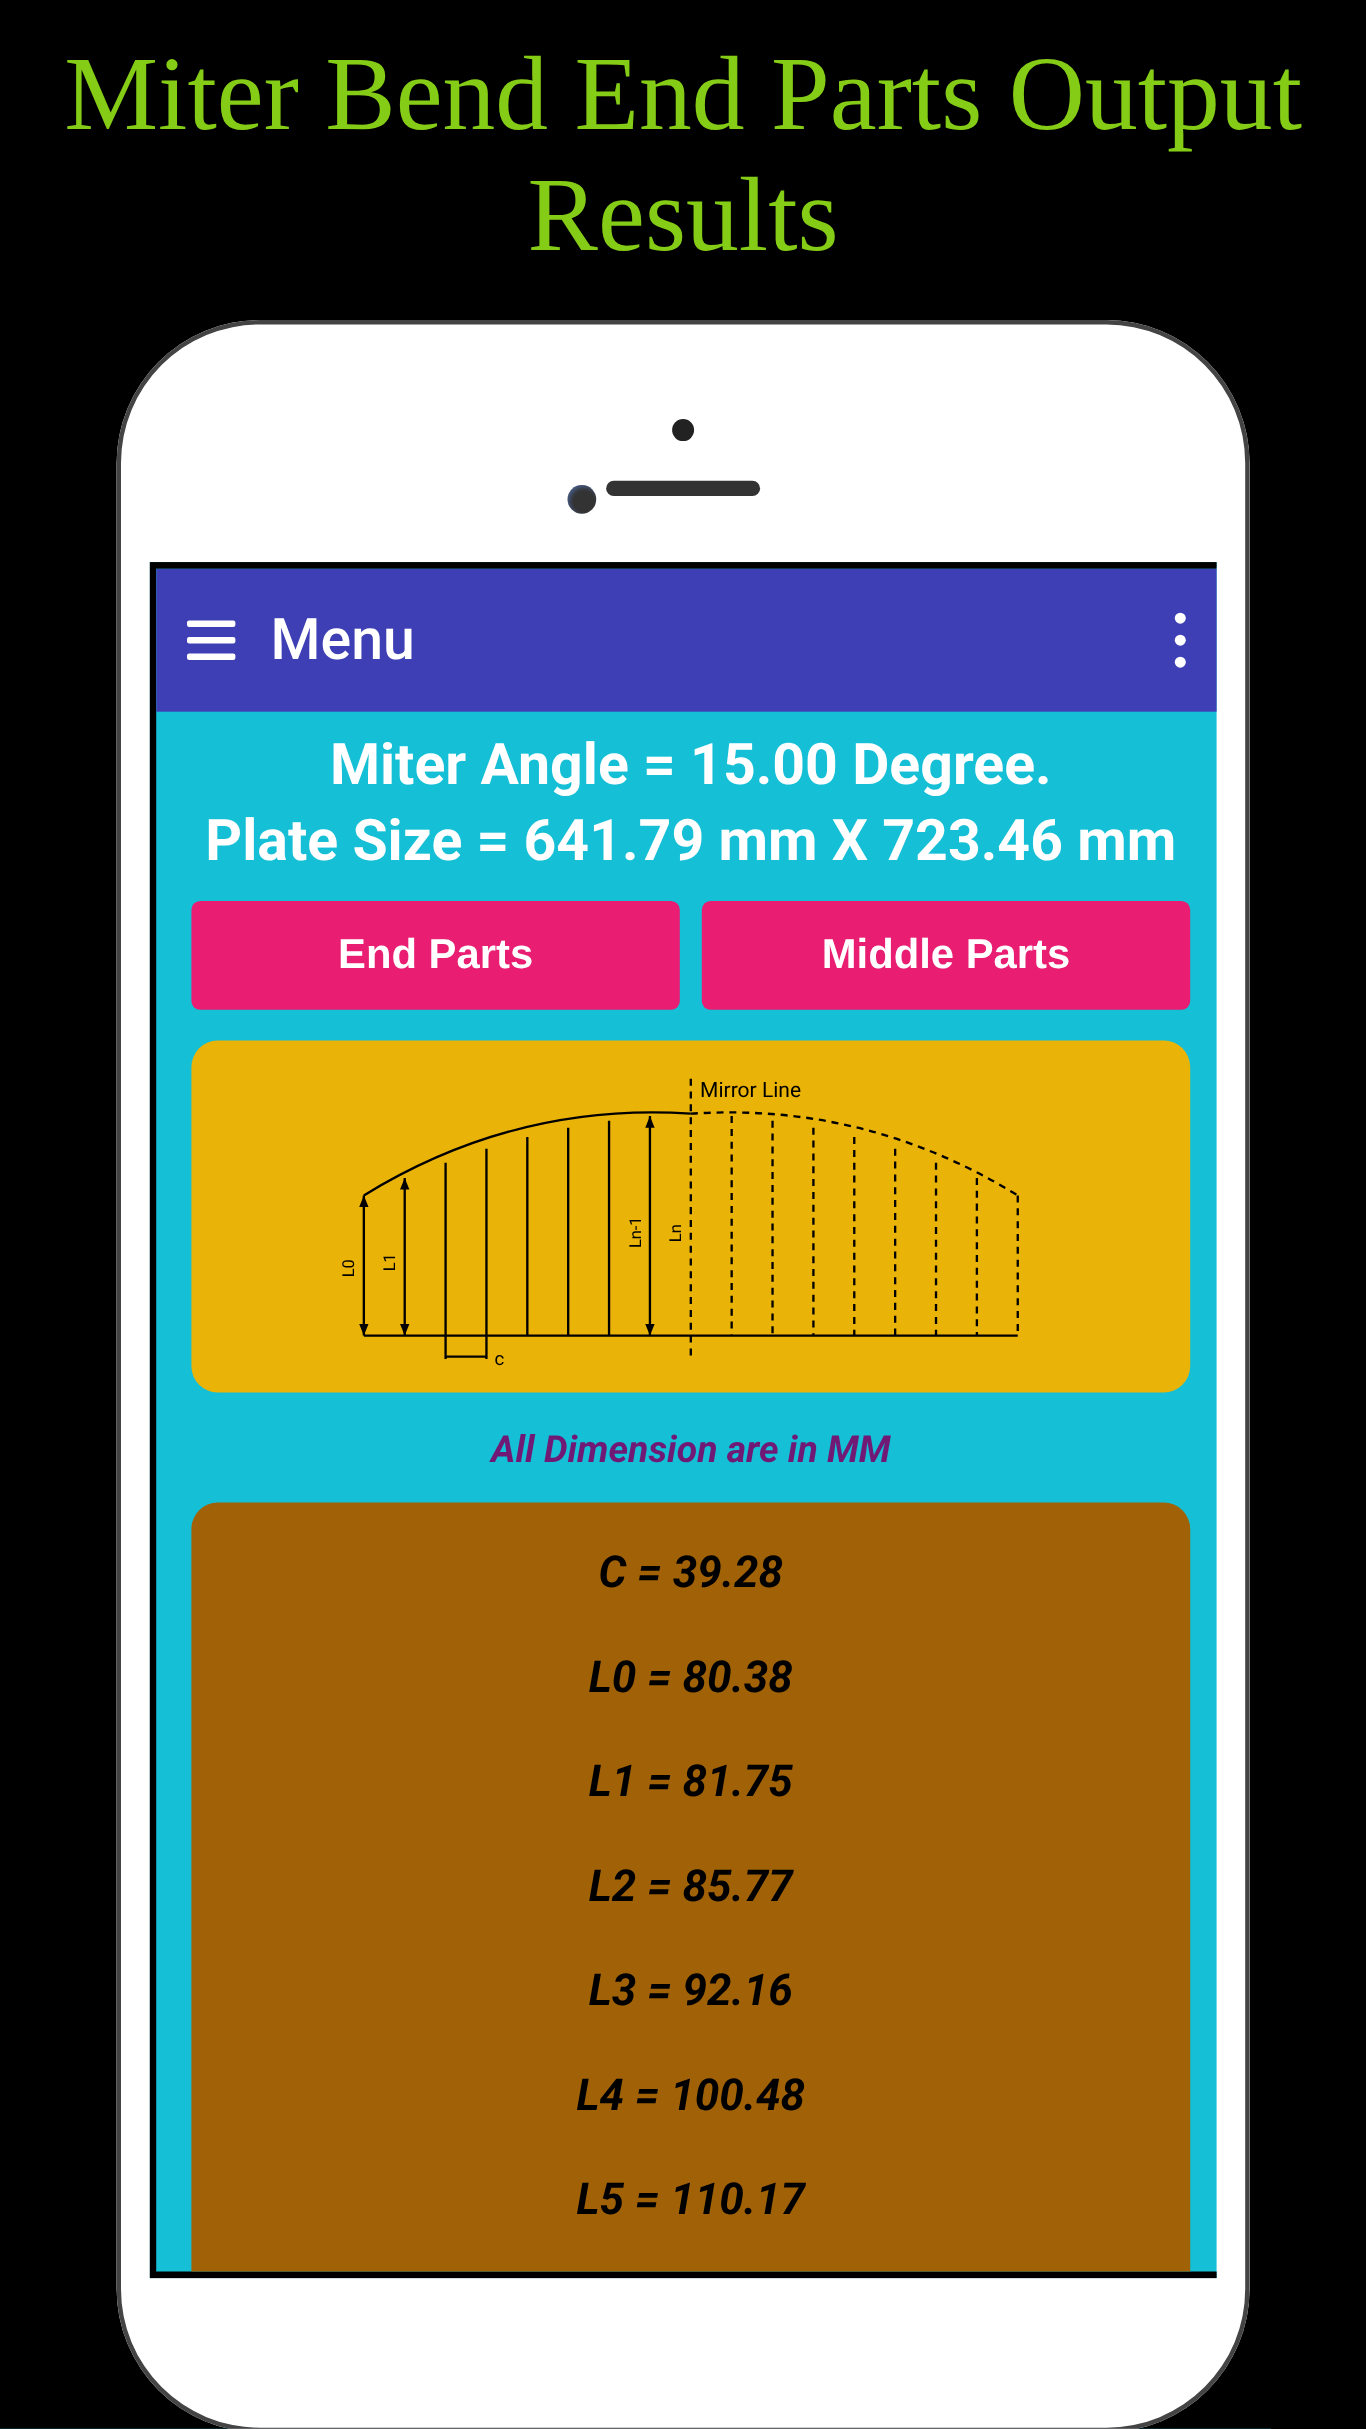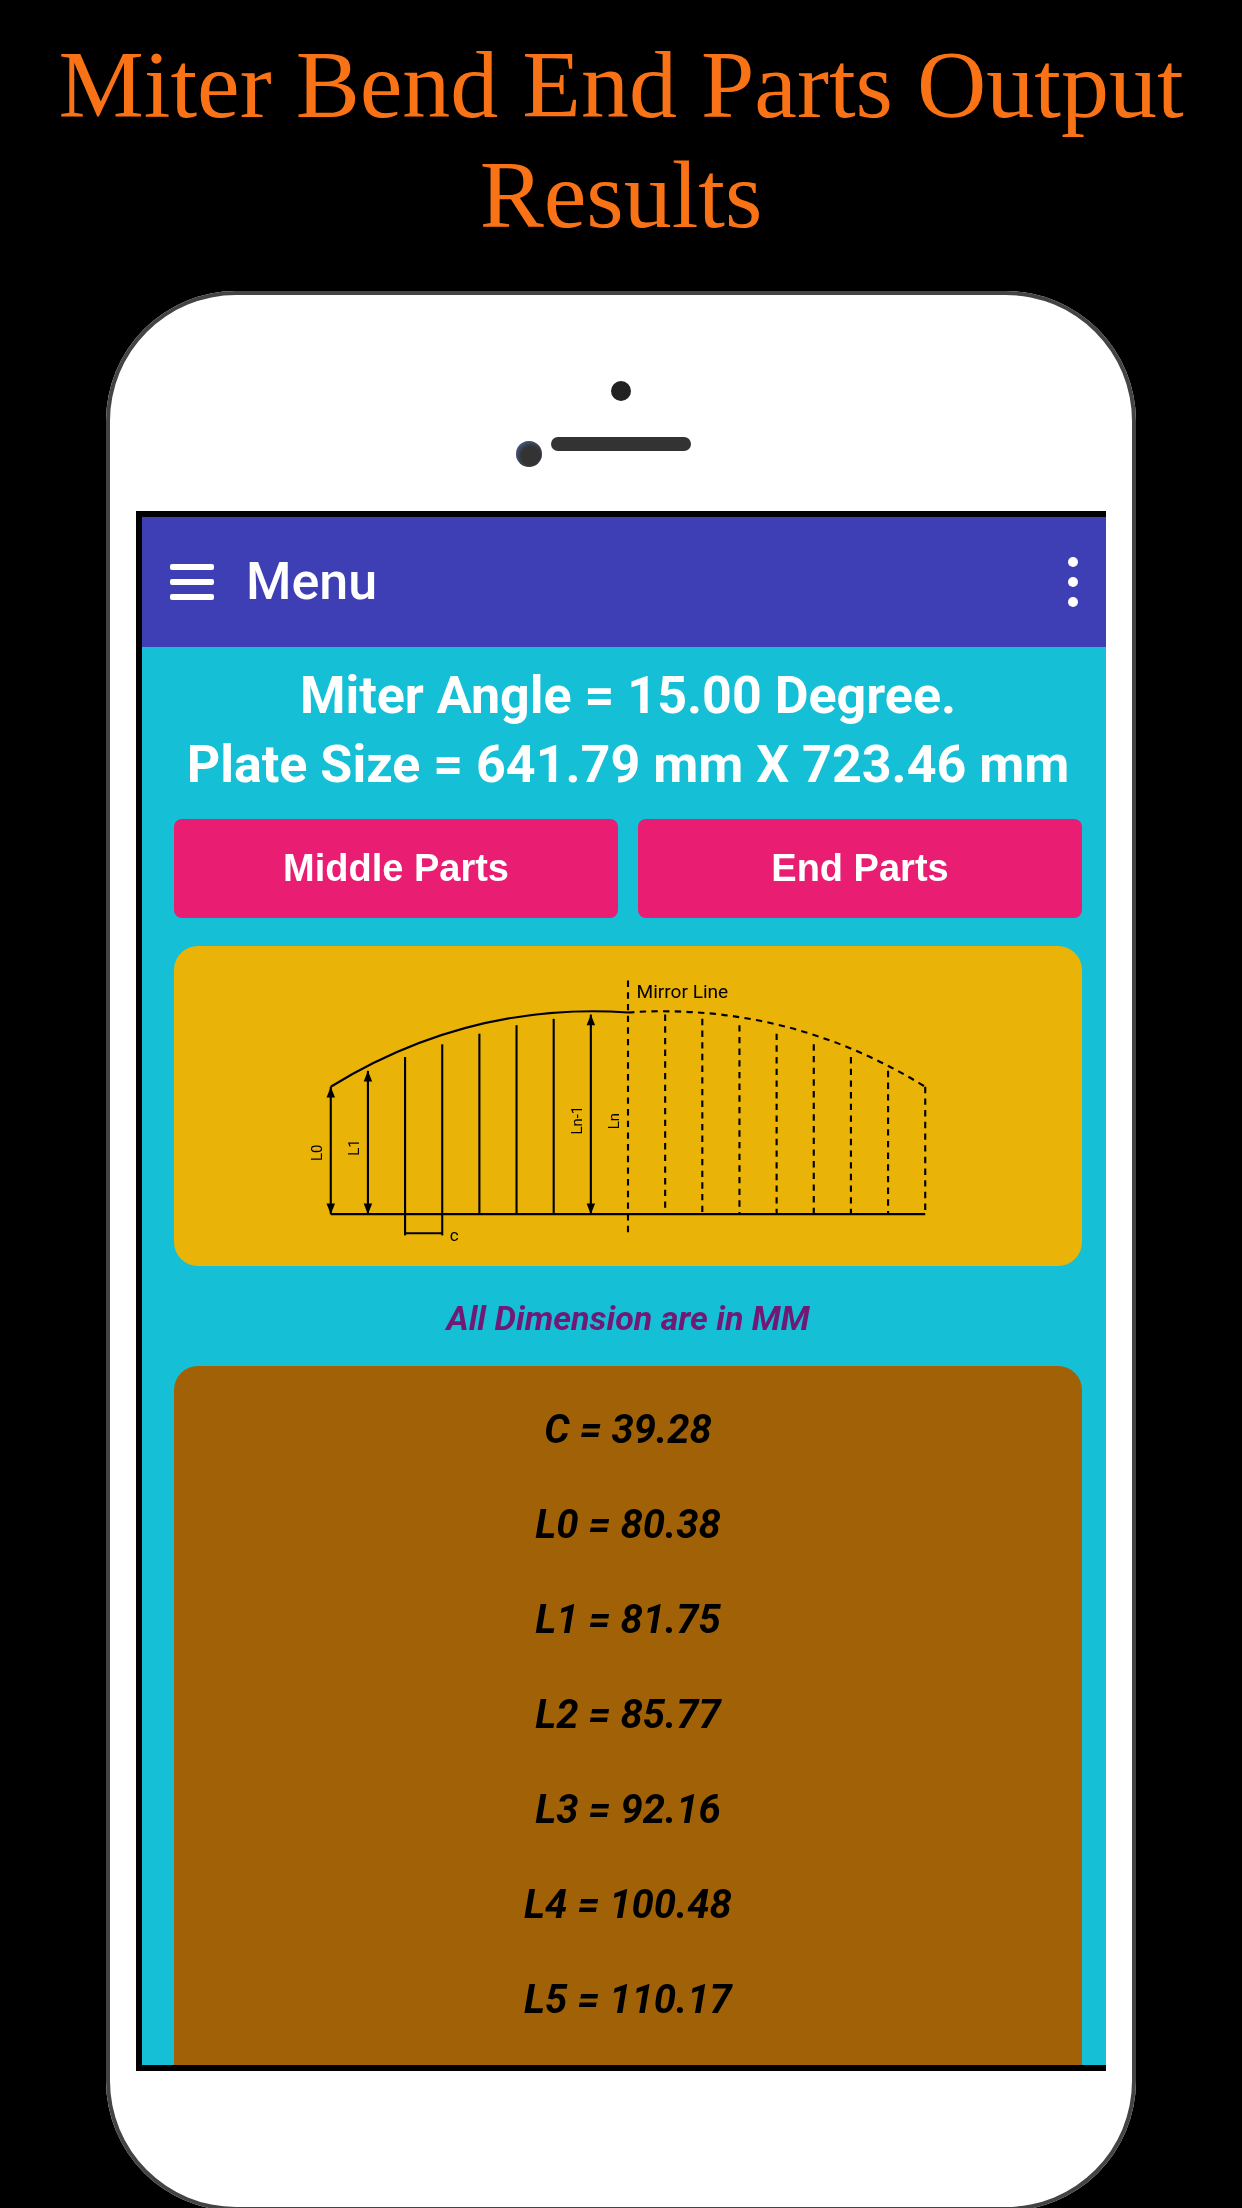--- a/index.html
+++ b/index.html
@@ -4,21 +4,21 @@
   <style>
     * { margin: 0; padding: 0; box-sizing: border-box; }
     body {
       width: 1242px;
       height: 2208px;
       background: #000;
       font-family: -apple-system, BlinkMacSystemFont, 'Segoe UI', Roboto, sans-serif;
       overflow: hidden;
     }
     .promo-title {
-      color: #f97316;
+      color: #84cc16;
       font-family: Georgia, 'Times New Roman', serif;
       font-size: 96px;
       text-align: center;
       padding: 30px 40px 20px;
       line-height: 1.15;
     }
     .phone-frame {
       width: 1030px;
       height: 1920px;
       margin: 20px auto 0;
@@ -211,22 +211,22 @@
             <span></span>
             <span></span>
         </div>
       </div>
 
       <div class="content">
         <div class="info-text">Miter Angle = 15.00 Degree.</div>
         <div class="info-text">Plate Size = 641.79 mm X 723.46 mm</div>
 
         <div class="tab-buttons">
+          <button class="tab-btn">End Parts</button>
           <button class="tab-btn">Middle Parts</button>
-          <button class="tab-btn">End Parts</button>
         </div>
 
         <div class="diagram-card">
           <svg class="diagram-svg" viewBox="0 0 700 260">
 
             <line x1="350" y1="10" x2="350" y2="250" stroke="#000" stroke-width="2" stroke-dasharray="6,5"></line>
             <text x="358" y="26" font-size="18" fill="#000">Mirror Line</text>
 
             <path d="M70,110 Q200,30 350,40" stroke="#000" stroke-width="2" fill="none"></path>
 

